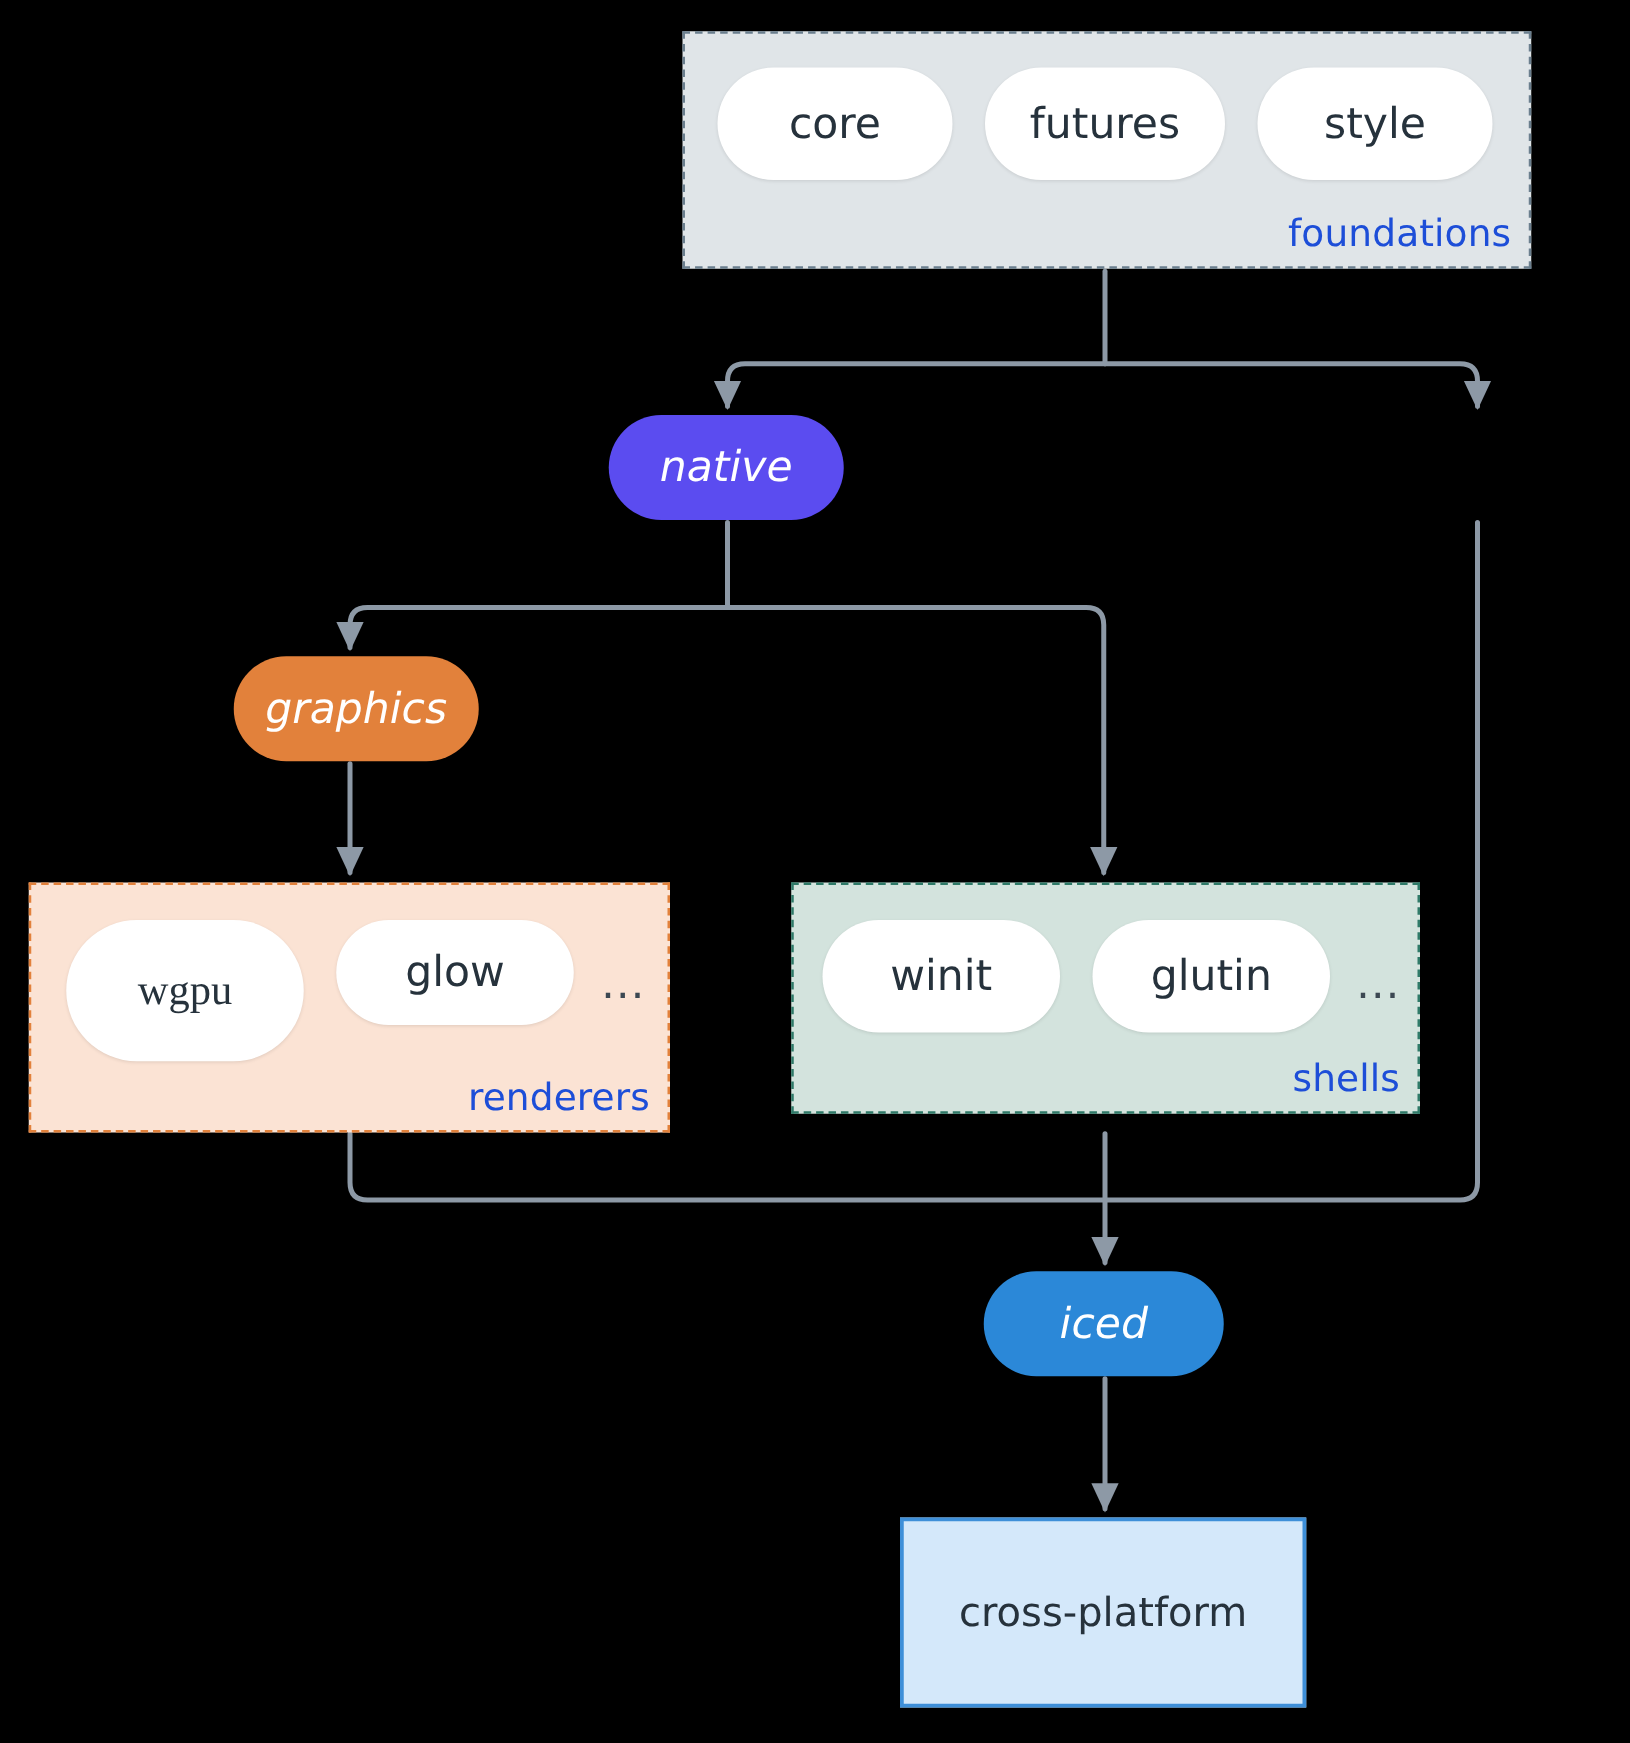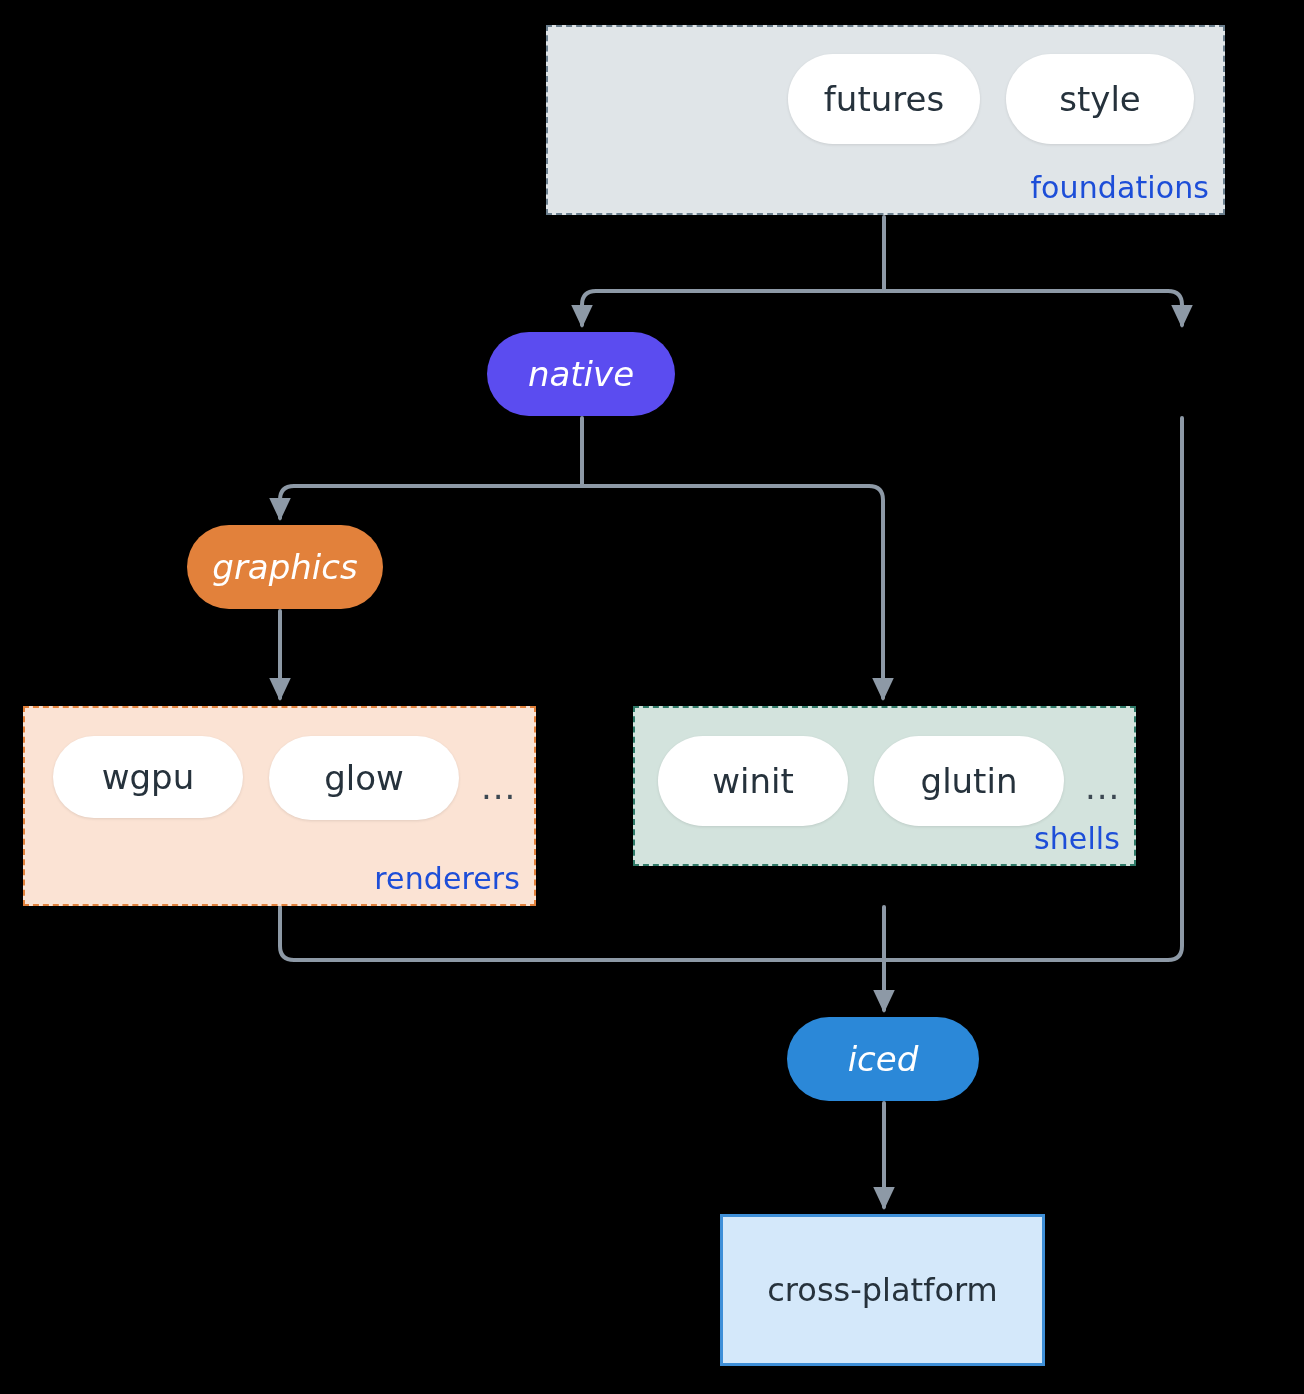--- a/index.html
+++ b/index.html
@@ -45,21 +45,21 @@
     left: 546px;  top: 25px;   width: 679px; height: 190px;
     background: #e0e5e8;
     border-color: #6b7f8e;
   }
   .group-renderers {
     left: 23px;   top: 706px;  width: 513px; height: 200px;
     background: #fbe3d4;
     border-color: #e2813b;
   }
   .group-shells {
-    left: 633px;  top: 706px;  width: 503px; height: 160px;
+    left: 633px;  top: 706px;  width: 503px; height: 185px;
     background: #d3e3dd;
     border-color: #2f7a68;
   }
 
   
   .chip {
     position: absolute;
     background: #ffffff;
     border-radius: 999px;
     display: flex;
@@ -145,27 +145,28 @@
 
       <path d="M 1182 418 L 1182 946 Q 1182 960 1168 960 L 884 960"></path>
 
       <path d="M 884 960 L 884 1010" marker-end="url(#arrowhead)"></path>
 
       <path d="M 884 1103 L 884 1207" marker-end="url(#arrowhead)"></path>
     </g>
   </svg>
 
   <div class="group group-foundations">
+    <div class="chip" style="left:26px; top:27px; width:188px; height:90px;">core</div>
     <div class="chip" style="left:458px; top:27px; width:188px; height:90px;">style</div>
     <div class="chip" style="left:240px; top:27px; width:192px; height:90px;">futures</div>
     <div class="group-label">foundations</div>
   </div>
 
   <div class="group group-renderers">
-    <div class="chip" style="left:28px; top:28px; width:190px; height:82px;">wgpu</div>
+    <div class="chip" style="left:28px; top:28px; width:190px; height:113px;font-family:Liberation Serif, serif;">wgpu</div>
     <div class="chip" style="left:244px; top:28px; width:190px; height:84px;">glow</div>
     <div class="ellipsis" style="left:456px; top:62px;">...</div>
     <div class="group-label">renderers</div>
   </div>
 
   <div class="group group-shells">
     <div class="chip" style="left:23px; top:28px; width:190px; height:90px;">winit</div>
     <div class="chip" style="left:239px; top:28px; width:190px; height:90px;">glutin</div>
     <div class="ellipsis" style="left:450px; top:62px;">...</div>
     <div class="group-label">shells</div>

